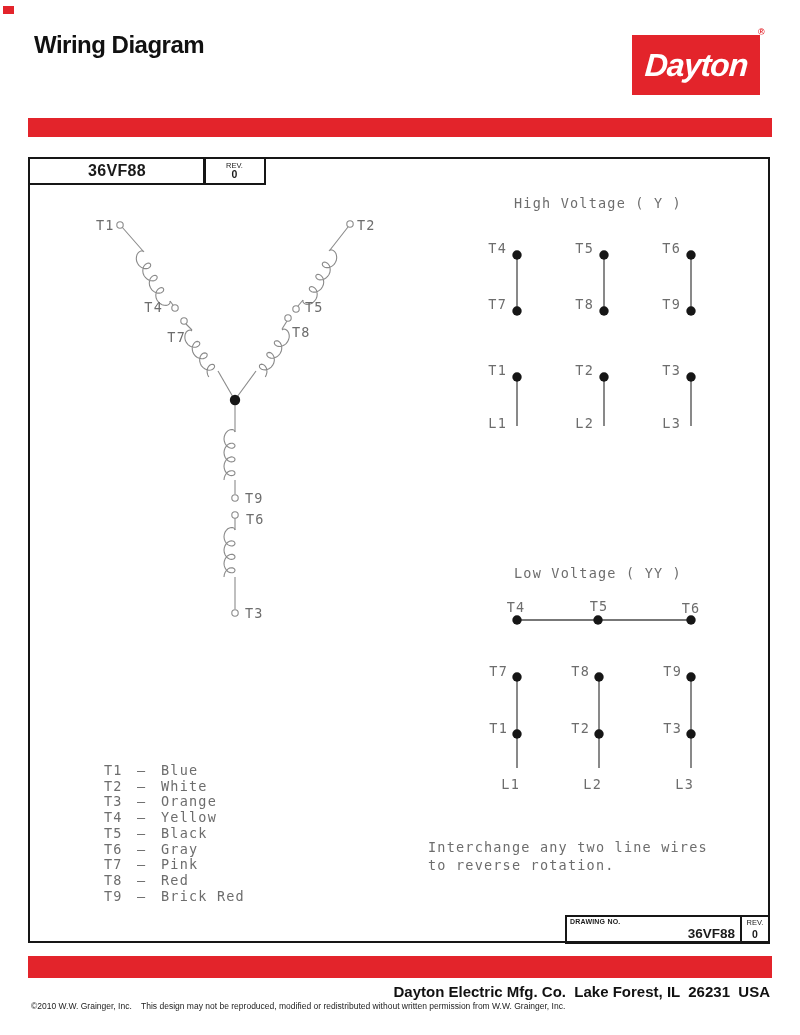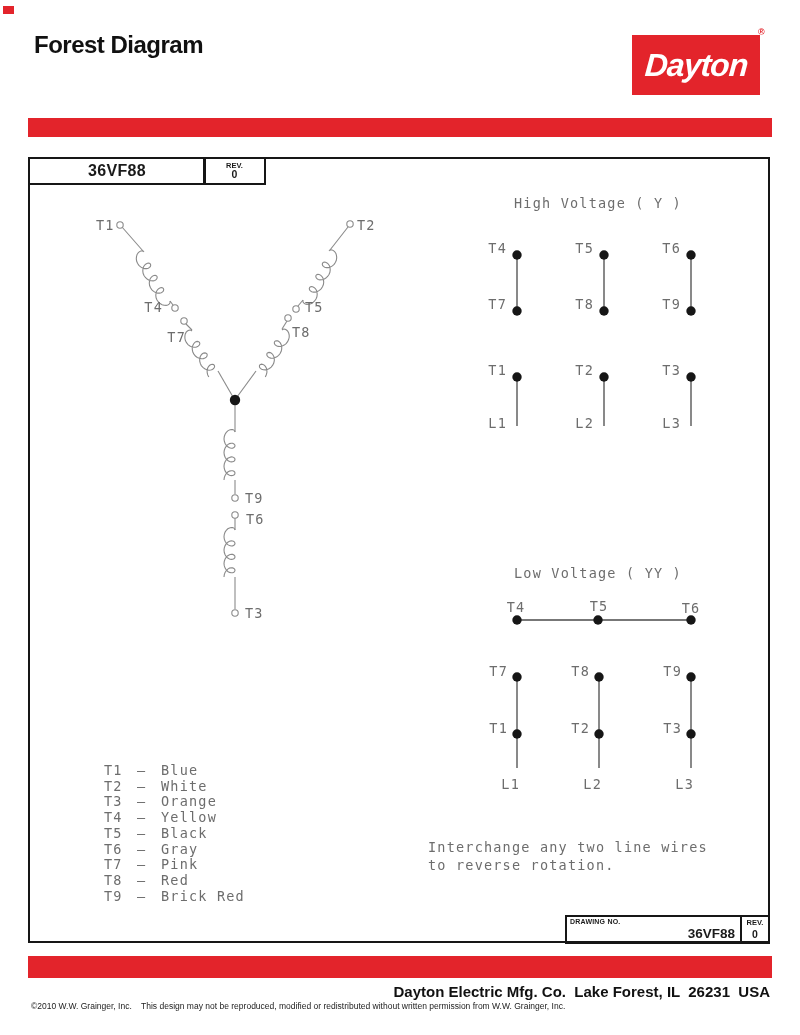--- a/index.html
+++ b/index.html
@@ -18,21 +18,21 @@
   .reg-mark{left:758px;top:27px;font-size:9px;color:#e3242b;font-weight:700;}
   .bar{left:28px;width:744px;background:#e3242b;}
   .bar-top{top:118px;height:19px;}
   .bar-bottom{top:956px;height:22px;}
   
   .frame{left:28px;top:157px;width:742px;height:786px;border:2.5px solid #161616;box-sizing:border-box;}
   .tb-top-a{left:28px;top:157px;width:178px;height:28px;border:2.5px solid #161616;box-sizing:border-box;
             display:flex;align-items:center;justify-content:center;font-size:16px;font-weight:800;letter-spacing:.3px;}
   .tb-top-b{left:203px;top:157px;width:63px;height:28px;border:2.5px solid #161616;box-sizing:border-box;
             display:flex;flex-direction:column;align-items:center;justify-content:center;line-height:1.05;}
-  .rev-label{font-size:7.5px;font-weight:700;}
+  .rev-label{font-size:7.5px;font-weight:400;}
   .rev-value{font-size:10.5px;font-weight:700;}
   
   .tb-bot{left:565px;top:915px;width:205px;height:29px;border:2.5px solid #161616;box-sizing:border-box;display:flex;}
   .tb-bot-left{flex:1;position:relative;border-right:2.5px solid #161616;}
   .tb-bot-label{position:absolute;left:3px;top:1px;font-size:7px;font-weight:700;letter-spacing:.2px;}
   .tb-bot-no{position:absolute;right:5px;bottom:1px;font-size:13.5px;font-weight:800;}
   .tb-bot-rev{width:26px;display:flex;flex-direction:column;align-items:center;justify-content:center;line-height:1.15;}
   
   .footer-company{right:30px;top:983px;font-size:15px;font-weight:800;white-space:pre;color:#111;}
   .footer-copy{left:31px;top:1001px;font-size:8.5px;white-space:pre;color:#222;}
@@ -40,21 +40,21 @@
   svg text{font-family:"DejaVu Sans Mono", monospace;fill:#6d6d6d;font-size:13.5px;letter-spacing:1.2px;}
   svg .wire{stroke:#8a8a8a;stroke-width:1.1;fill:none;}
   svg .conn{stroke:#4a4a4a;stroke-width:1.3;fill:none;}
   svg .term{fill:#ffffff;stroke:#8a8a8a;stroke-width:1.1;}
   svg .dot{fill:#161616;stroke:none;}
 </style>
 </head>
 <body>
 
 <div class="abs scan-artifact"></div>
-<div class="abs page-title">Forest Diagram</div>
+<div class="abs page-title">Wiring Diagram</div>
 <div class="abs logo">
   <span class="logo-text">Dayton</span>
 </div>
 <div class="abs reg-mark">®</div>
 <div class="abs bar bar-top"></div>
 
 <div class="abs frame"></div>
 <div class="abs tb-top-a">36VF88</div>
 <div class="abs tb-top-b">
   <span class="rev-label">REV.</span>

